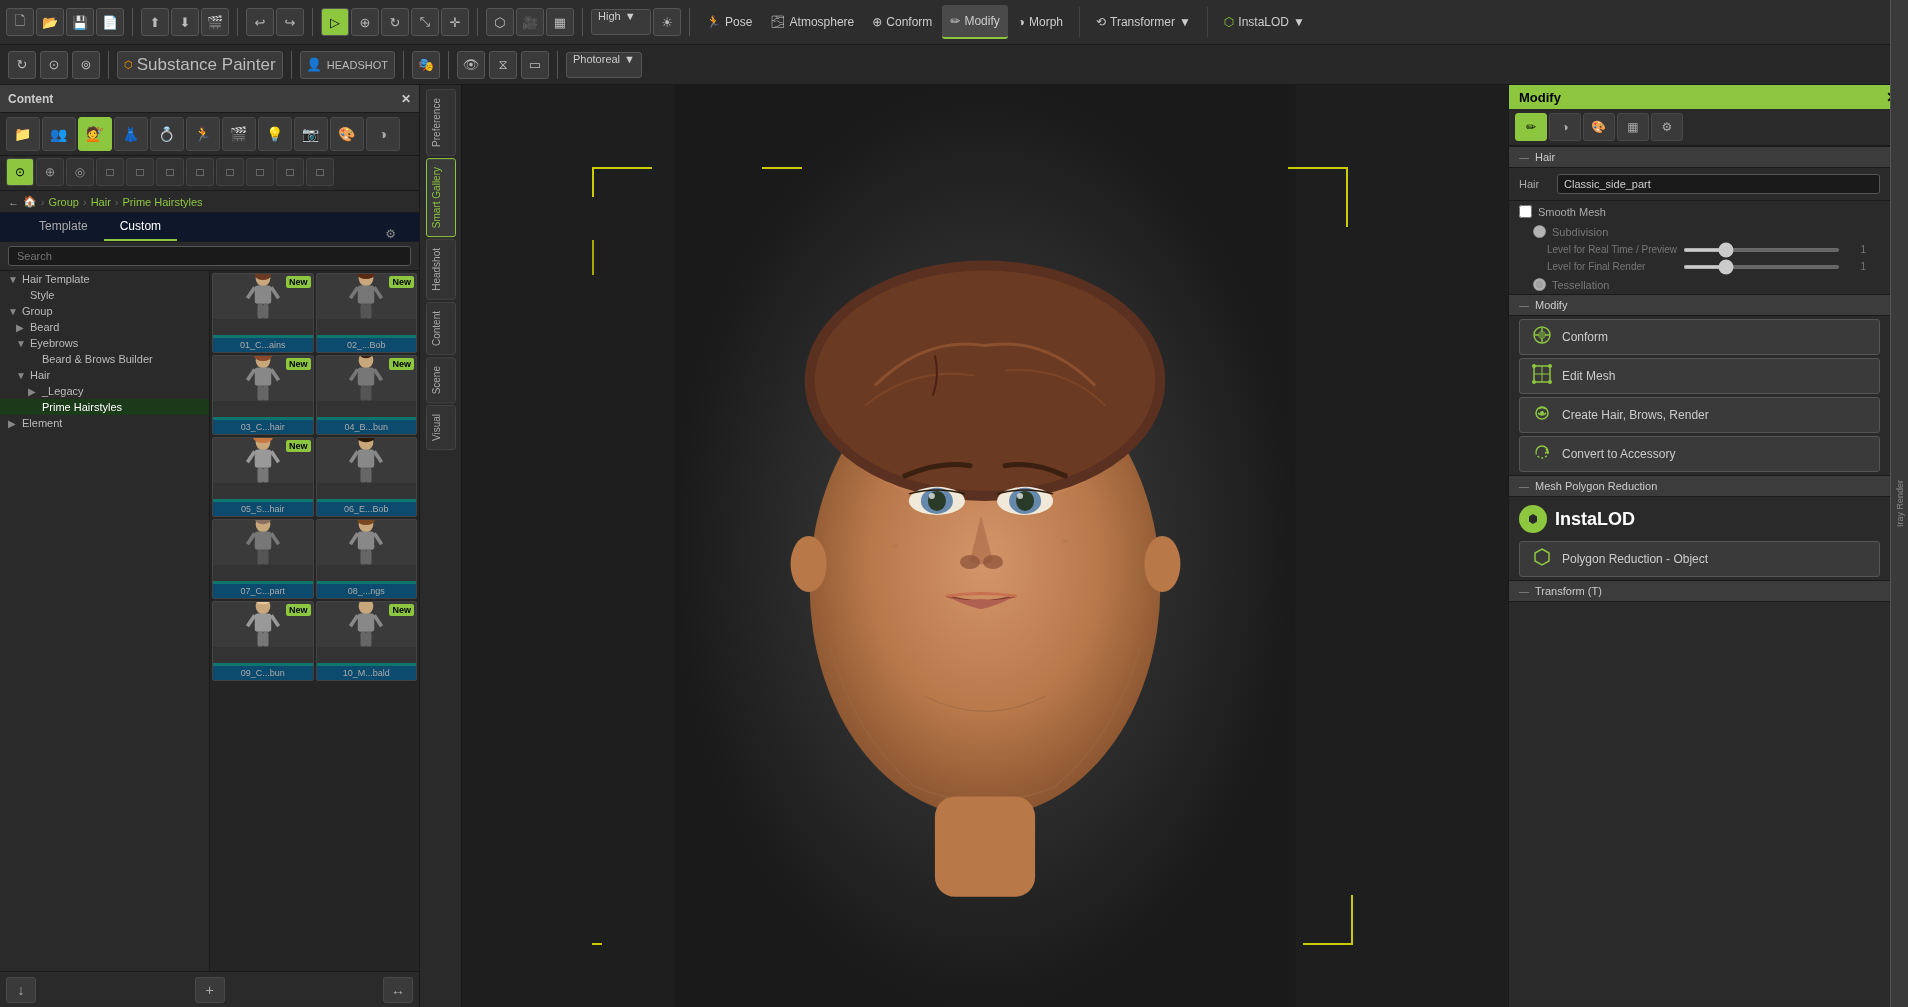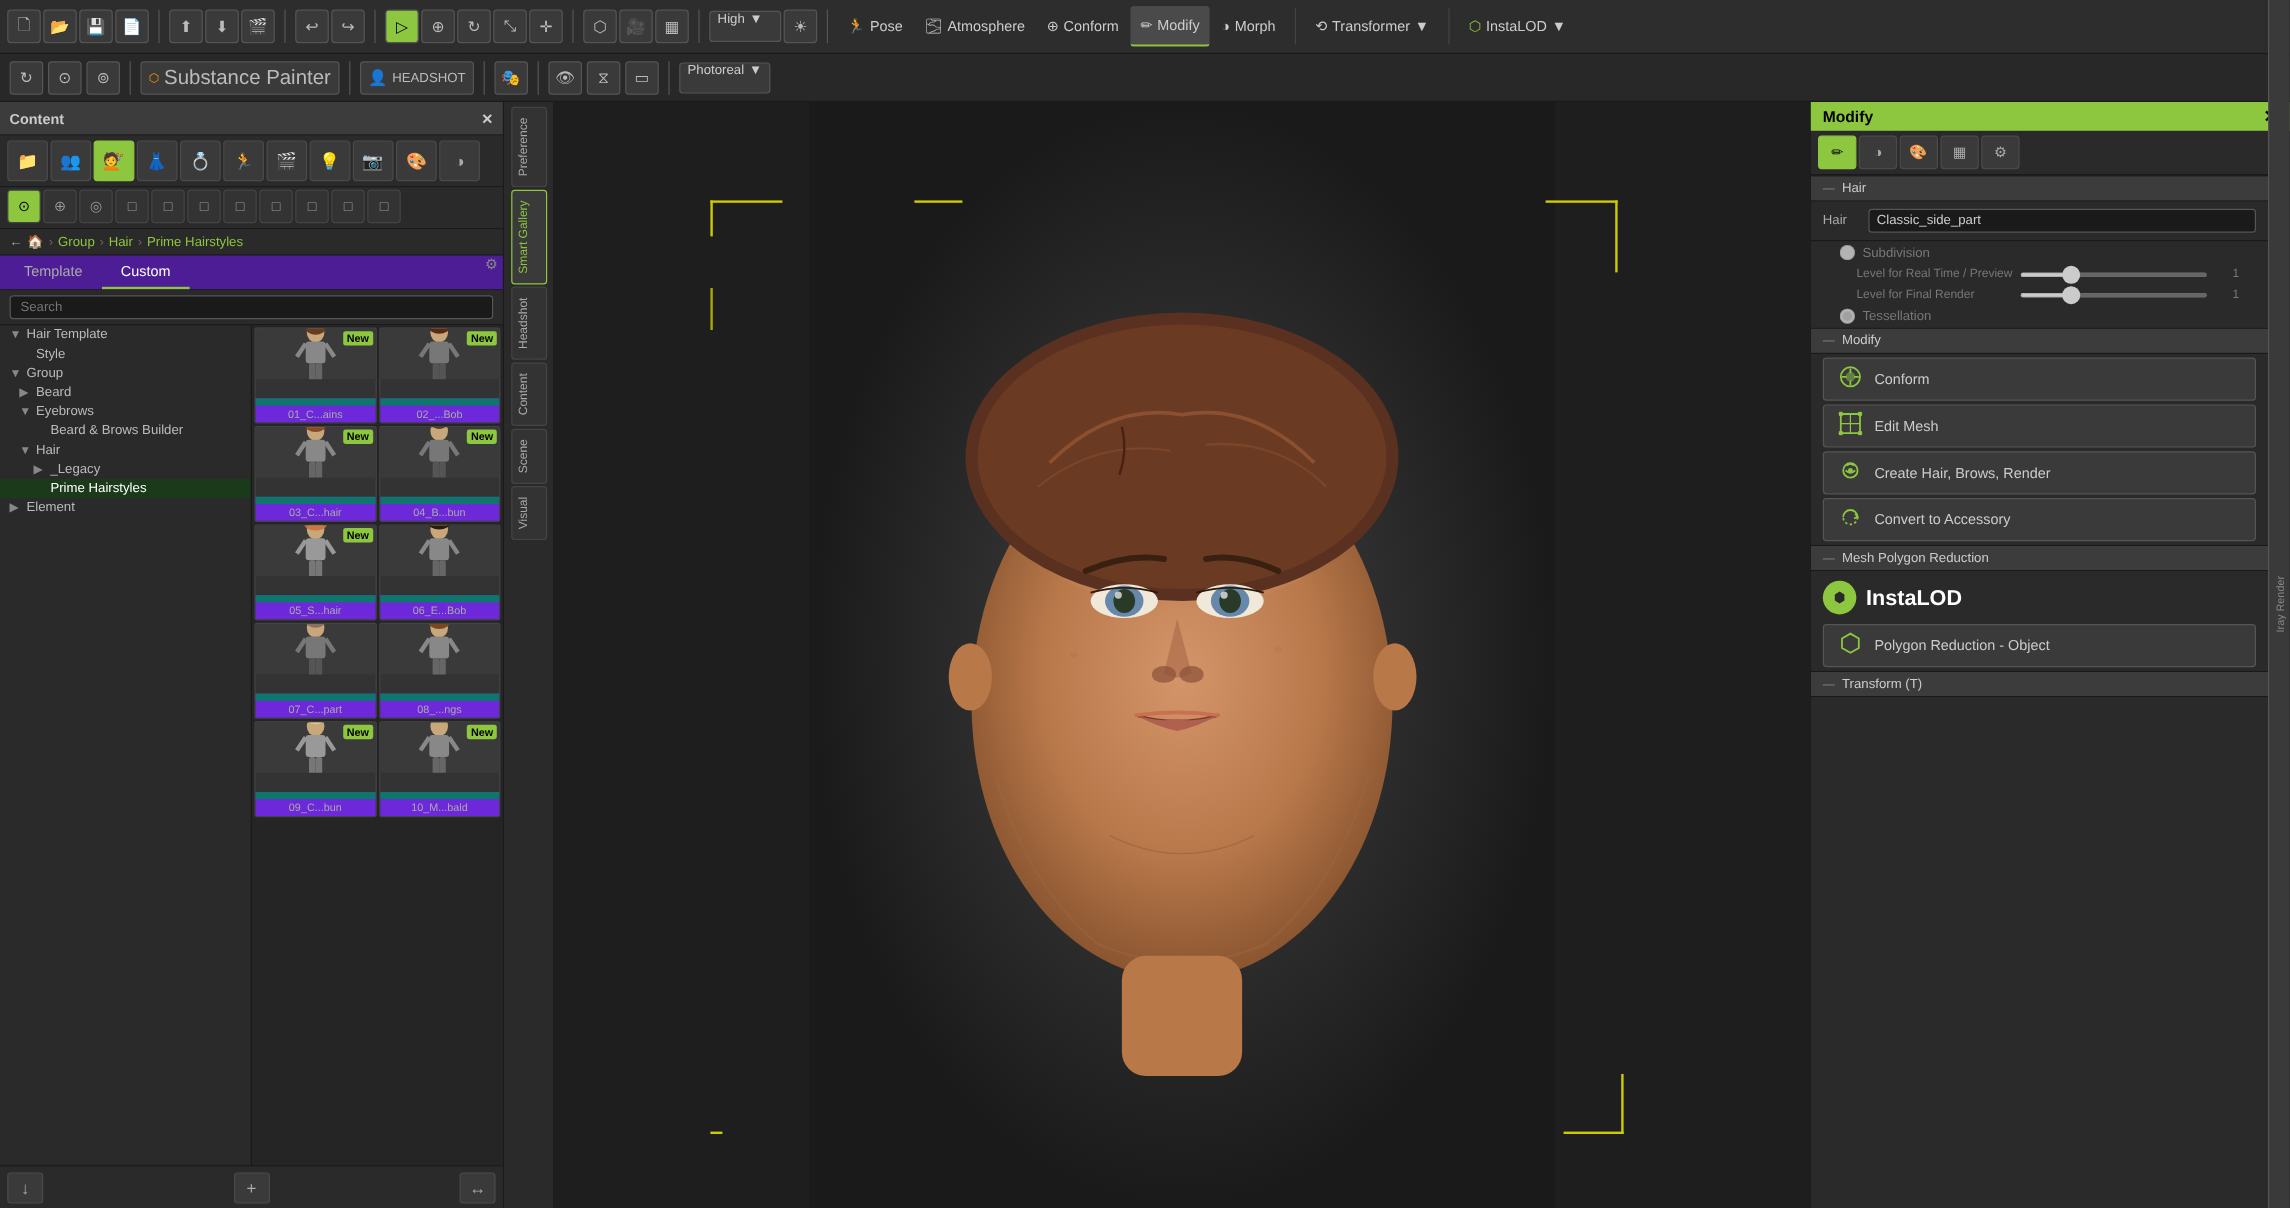--- a/index.html
+++ b/index.html
@@ -141,24 +141,24 @@
       border-bottom: 1px solid #1a1a1a;
       font-size: 11px;
       color: #aaa;
     }
     .breadcrumb-item { color: #8dc63f; cursor: pointer; }
     .breadcrumb-sep { color: #666; }
 
     
     .panel-tabs {
       display: flex;
-      align-items: flex-start;
-      background: #4c1d95;
+      align-items: flex-end;
+      background: #0f172a;
       border-bottom: 1px solid #1a1a1a;
-      padding: 0 4px;
+      padding: 0 23px;
     }
     .panel-tab {
       padding: 6px 16px;
       cursor: pointer;
       font-size: 12px;
       color: #aaa;
       border-bottom: 2px solid transparent;
     }
     .panel-tab.active { color: #fff; border-bottom: 2px solid #8dc63f; }
 
@@ -232,22 +232,22 @@
       font-size: 9px;
       font-weight: bold;
       padding: 1px 3px;
       border-radius: 2px;
     }
     .thumb-label {
       font-size: 9px;
       color: #aaa;
       text-align: center;
       padding: 2px;
-      background: #6d28d9;
-      border-top: 6px solid #0f766e;
+      background: #0c4a6e;
+      border-top: 3px solid #0f766e;
       overflow: hidden;
       text-overflow: ellipsis;
       white-space: nowrap;
     }
 
     
     .figure-svg { width: 50px; height: 55px; }
 
     
     #viewport-tabs-left {
@@ -1010,20 +1010,24 @@
 
         <div class="section-bar">
           <span class="collapse-btn">—</span>
           <span>Hair</span>
         </div>
         <div class="hair-field">
           <label>Hair</label>
           <input type="text" value="Classic_side_part" style="">
         </div>
 
+        <div class="checkbox-row">
+          <input type="checkbox" id="smooth-mesh" style="">
+          <label for="smooth-mesh">Smooth Mesh</label>
+        </div>
 
         <div class="radio-row">
           <input type="radio" name="subdiv" id="subdiv" disabled="" style="">
           <label for="subdiv">Subdivision</label>
         </div>
 
         <div class="slider-row">
           <label>Level for Real Time / Preview</label>
           <input type="range" min="0" max="4" value="1" disabled="" style="">
           <span class="slider-value">1</span>

